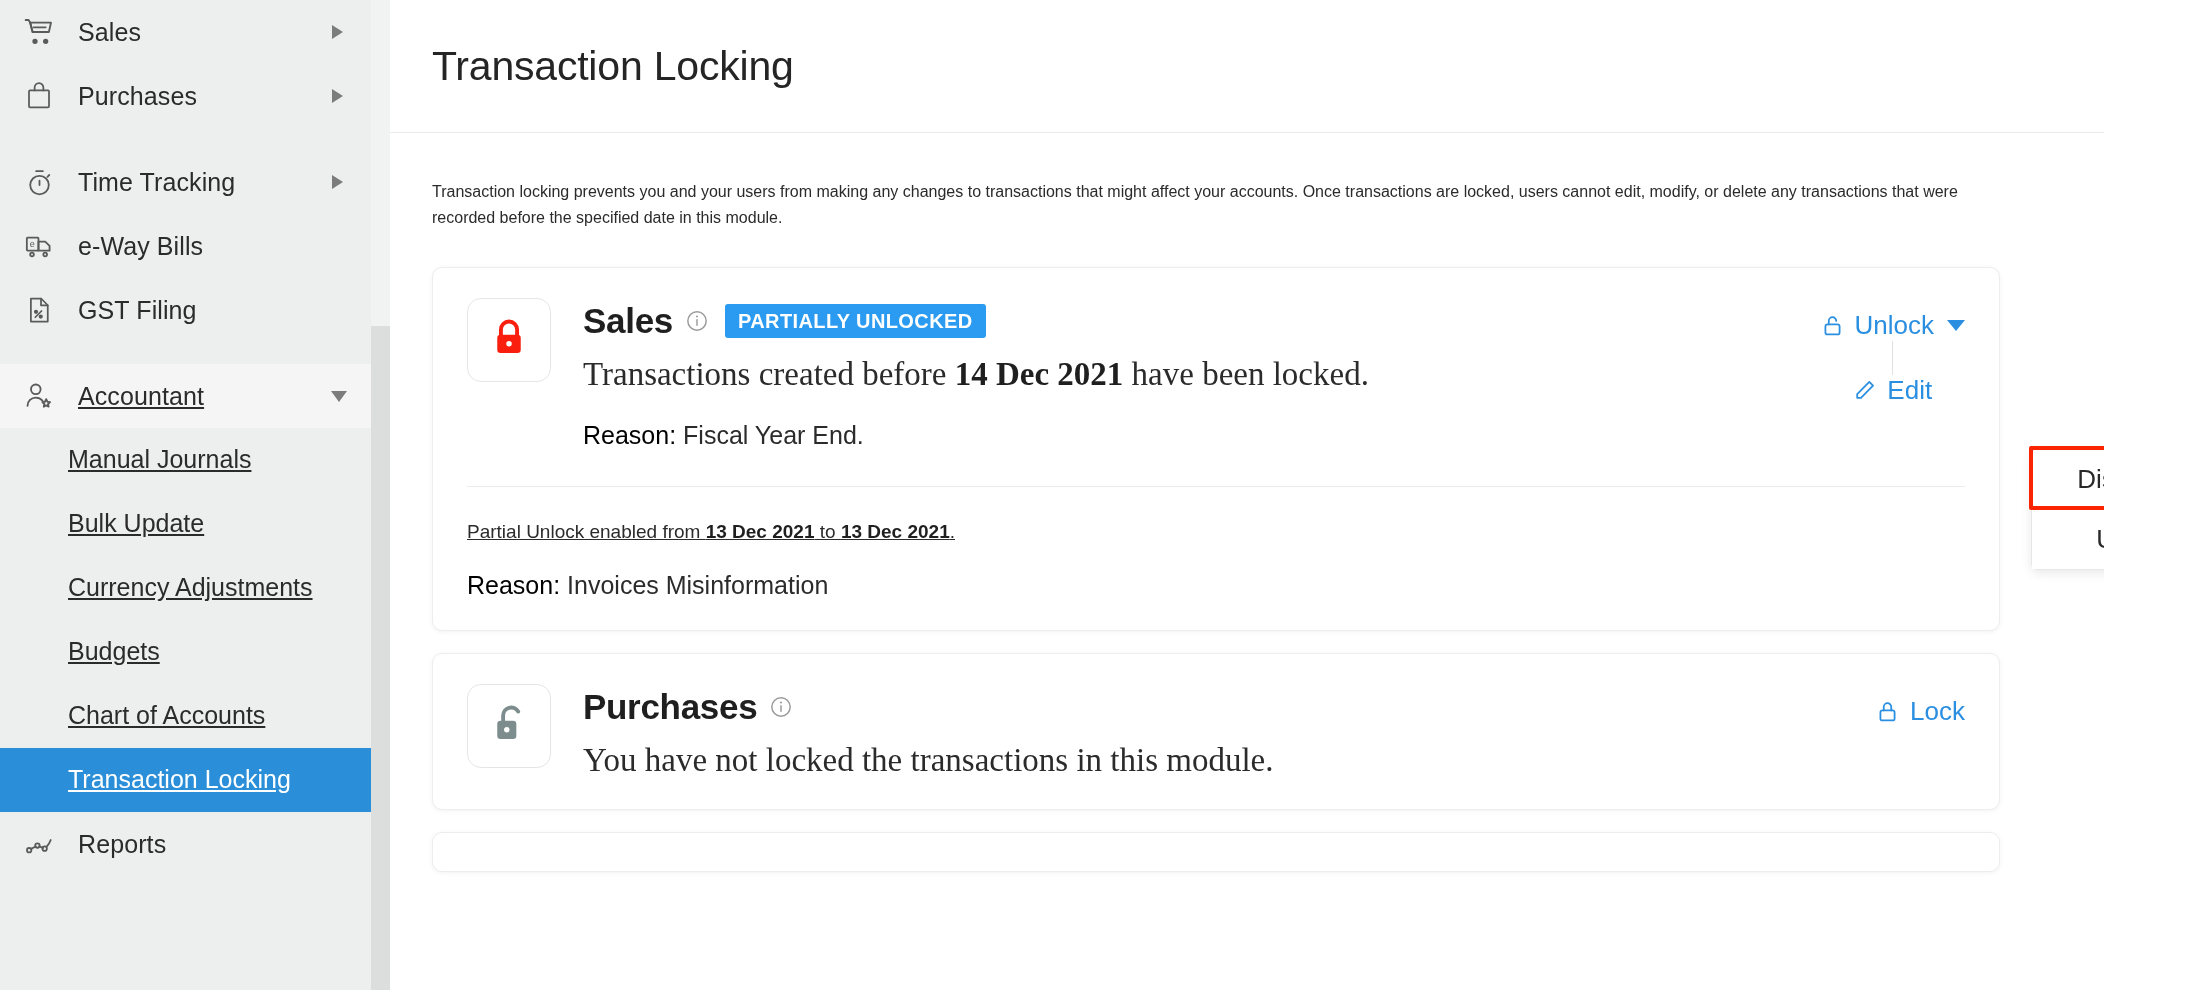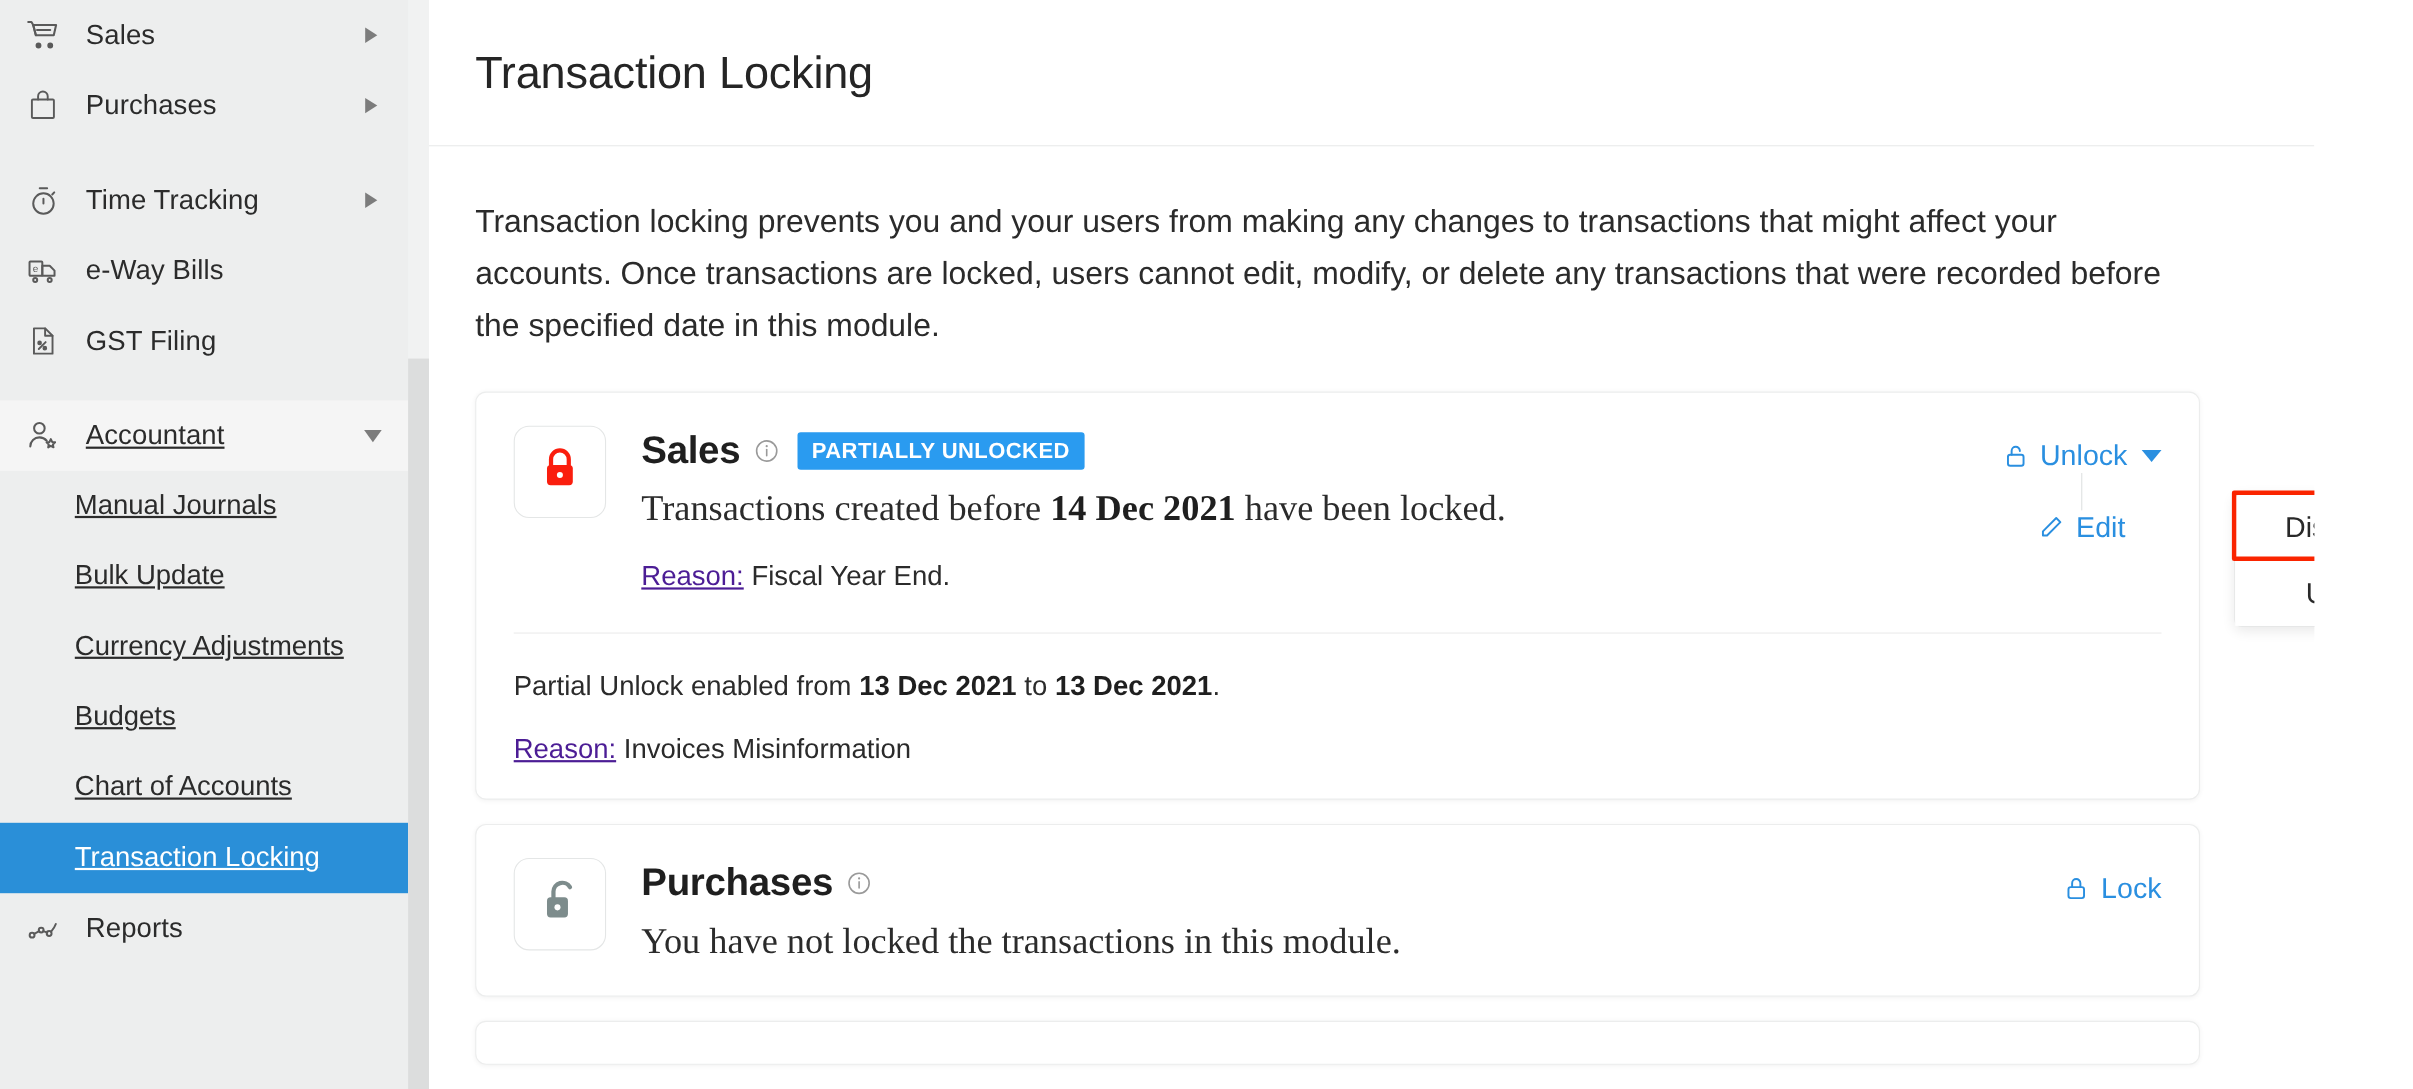--- a/index.html
+++ b/index.html
@@ -135,21 +135,21 @@
     font-size: 41px;
     font-weight: normal;
     color: #252525;
     letter-spacing: -0.2px;
   }
 
   .page-body {
     padding: 46px 0 0 42px;
   }
   .intro {
-    font-size: 29px;
+    font-size: 16px;
     line-height: 1.62;
     color: #2b2b2b;
     max-width: 1555px;
     margin-bottom: 36px;
   }
 
   
   .card {
     position: relative;
     width: 1568px;
@@ -216,21 +216,21 @@
     color: #2b2b2b;
     font-family: Liberation Serif, serif;
   }
   .sub-line b { font-weight: bold; color: #1f1f1f; }
 
   .reason-line {
     margin-top: 28px;
     font-size: 25px;
     color: #2b2b2b;
   }
-  .reason-line .lbl { color: #4c1d95; text-decoration: underline; }
+  .reason-line .lbl { color: #000000; }
 
   .card-actions {
     position: absolute;
     top: 42px;
     right: 34px;
     display: flex;
     align-items: center;
     font-size: 26px;
     color: #2a8fe0;
     flex-direction: column;
@@ -260,22 +260,23 @@
     margin: 0 22px;
   }
 
   .card-divider {
     height: 1px;
     background: #ececec;
     margin: 36px 0 0 0;
   }
   .partial-line {
     margin-top: 34px;
-    font-size: 25px;
+    font-size: 19px;
     color: #2b2b2b;
+    text-decoration: underline;
   }
   .partial-line b { font-weight: bold; color: #1f1f1f; }
 
   
   .dropdown {
     position: absolute;
     top: 448px;
     left: 1641px;
     width: 347px;
     background: #ffffff;

